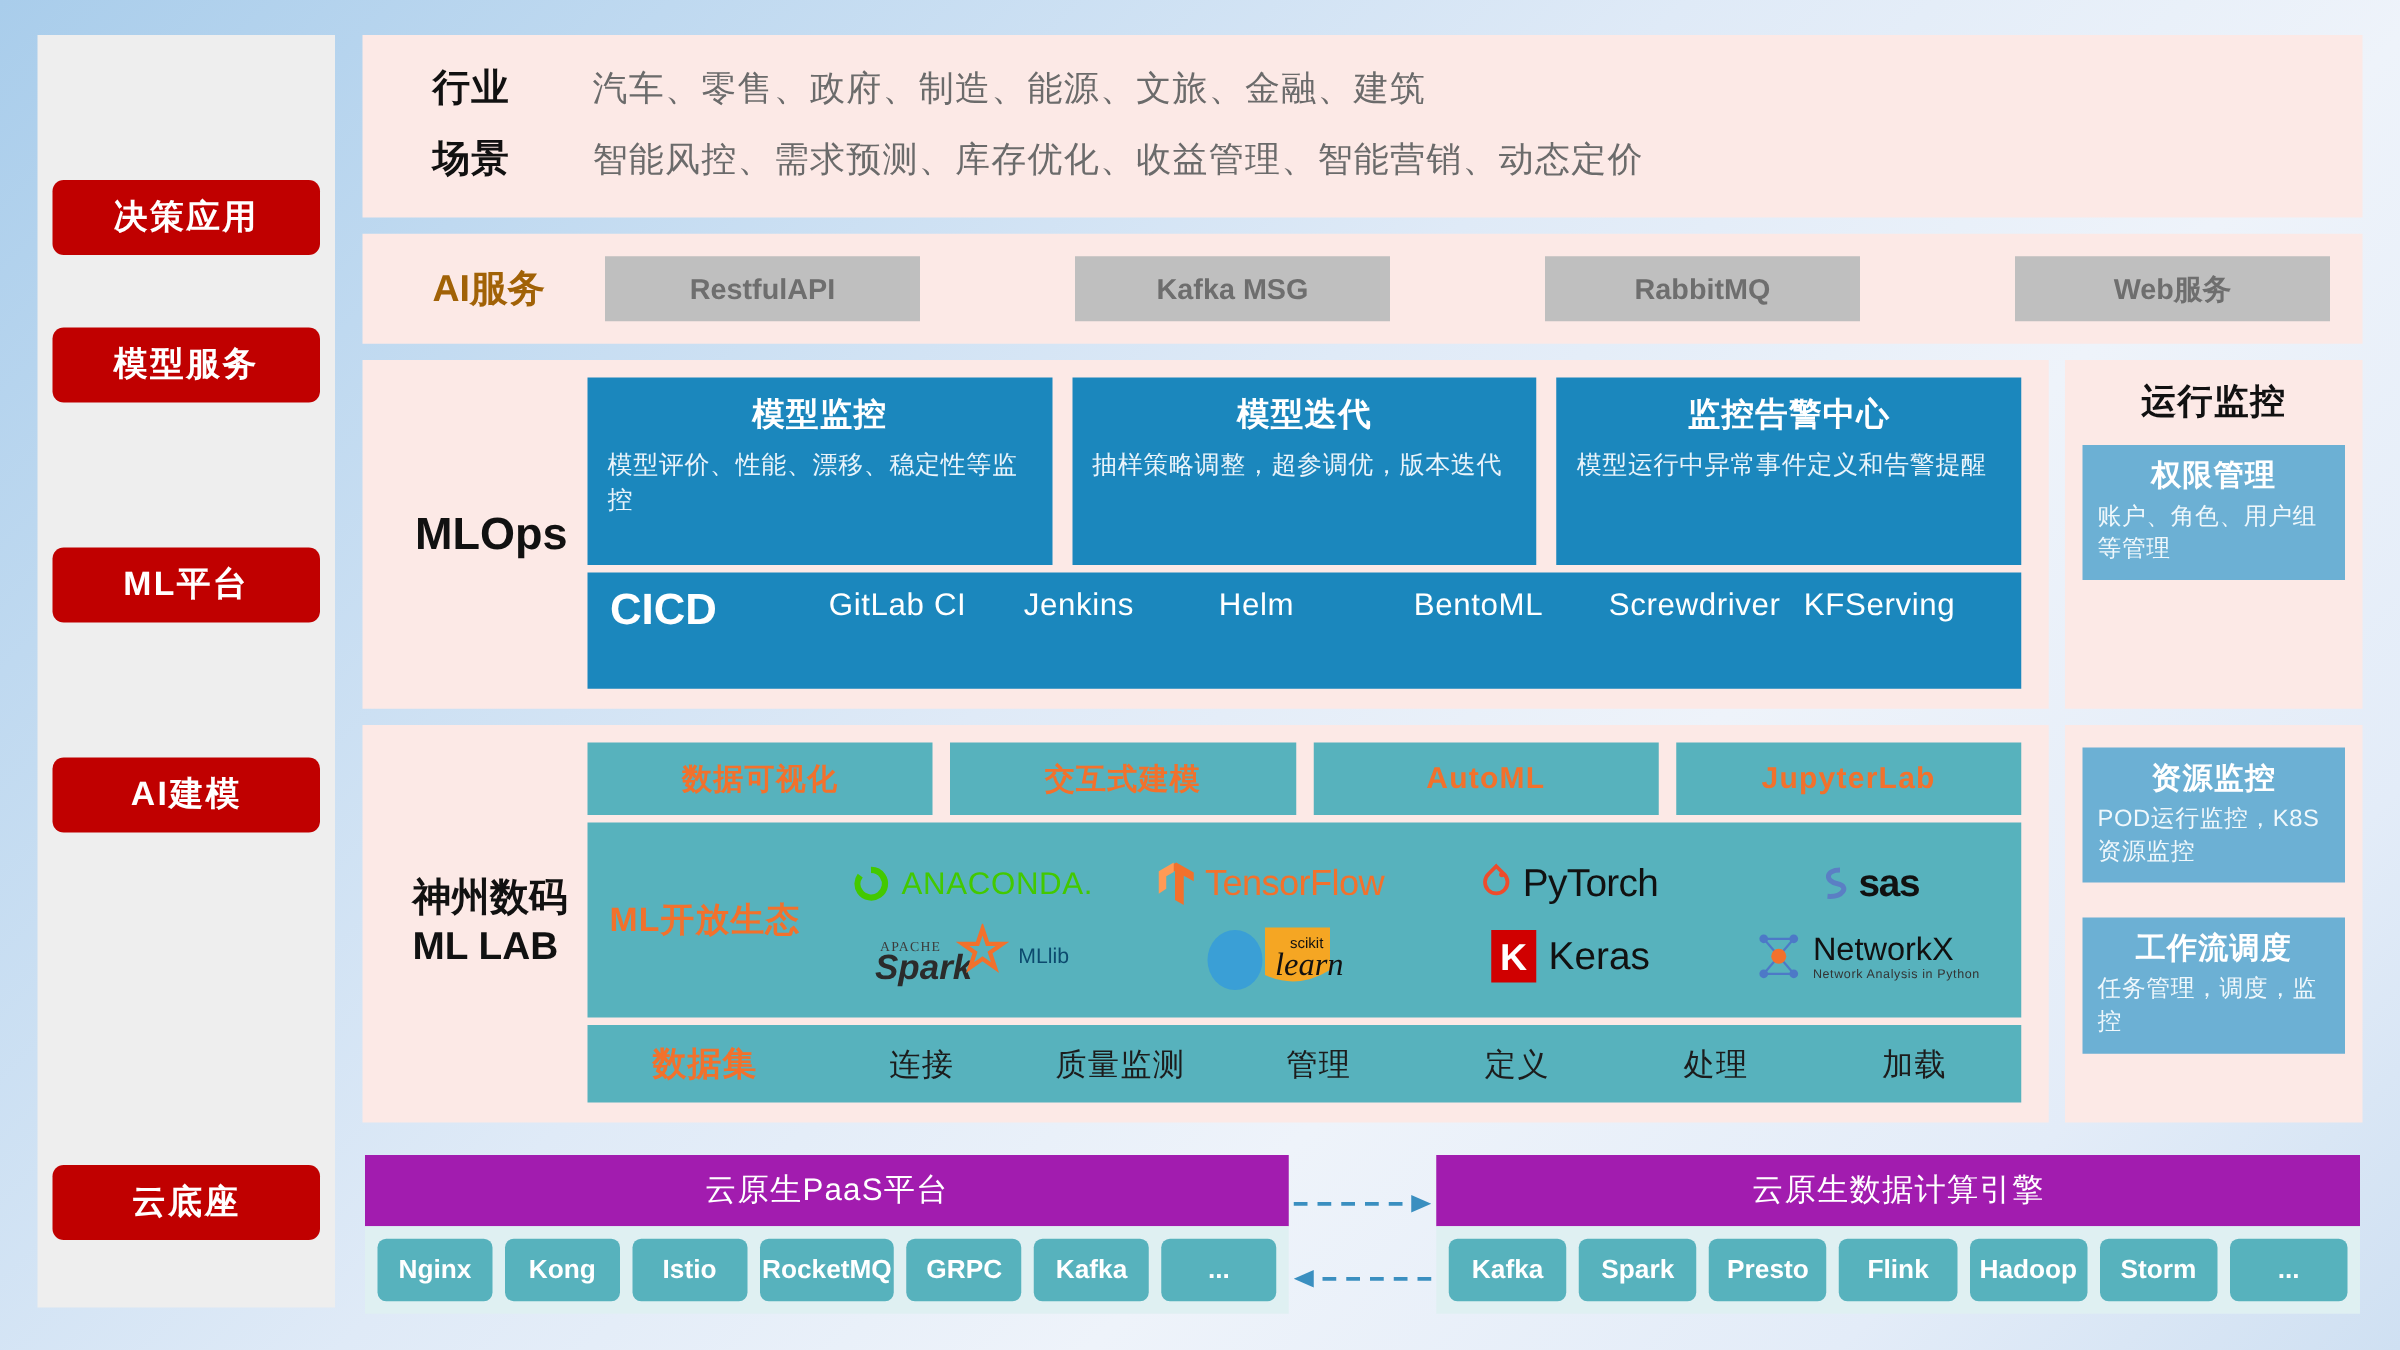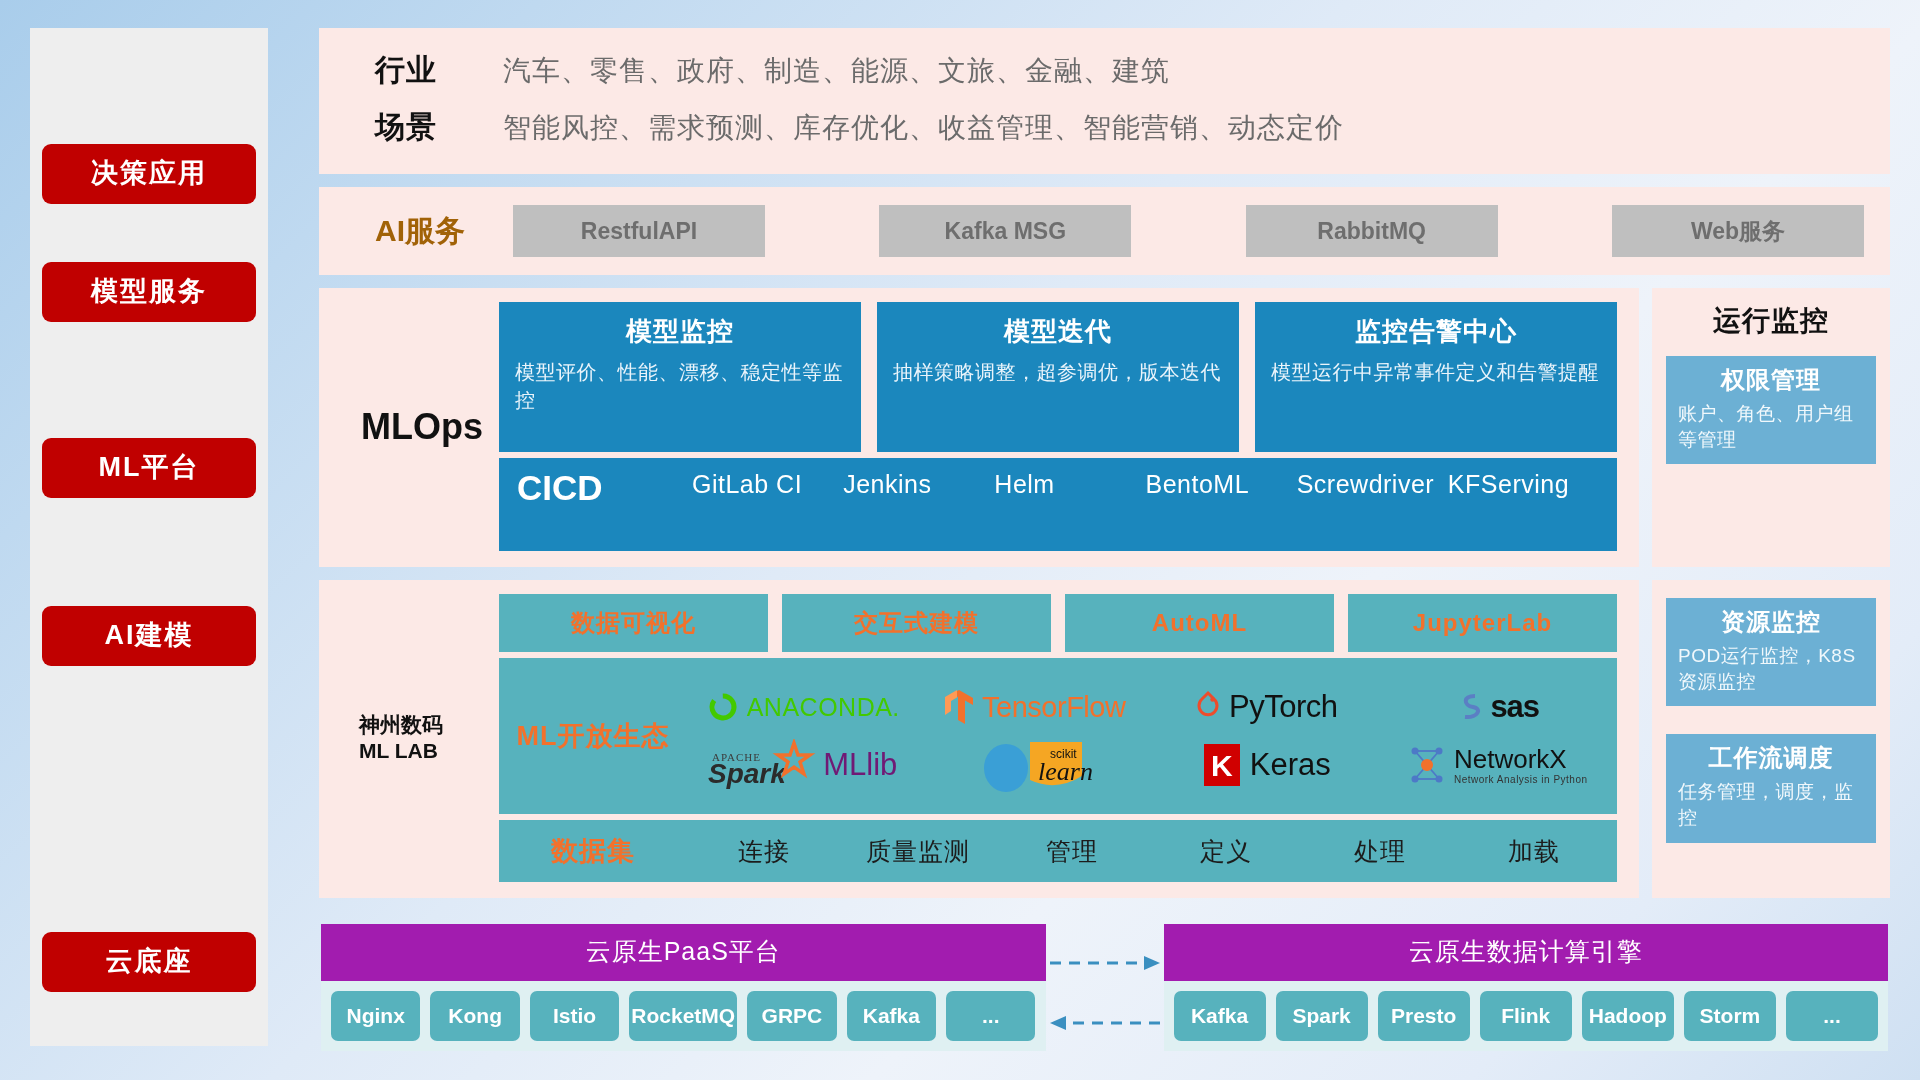--- a/index.html
+++ b/index.html
@@ -26,21 +26,21 @@
     letter-spacing: 2px; padding: 11px 4px 13px 4px;
     white-space: nowrap;
   }
   .rail-chip.s0 { margin-top: 60px; }
   .rail-chip.s1 { margin-top: 58px; }
   .rail-chip.s2 { margin-top: 116px; }
   .rail-chip.s3 { margin-top: 108px; }
   .rail-chip.s4 { margin-top: 165px; margin-bottom: 14px; }
 
   
-  .stack { flex: 1 1 auto; display: flex; flex-direction: column; gap: 13px; min-width: 0; margin-left: 29px; }
+  .stack { flex: 1 1 auto; display: flex; flex-direction: column; gap: 13px; min-width: 0; }
 
   .pinkband { background: #fce9e6; }
 
   
   .row-apps { padding: 22px 26px 26px 26px; display: flex; flex-direction: column; gap: 16px; }
   .kv { display: flex; align-items: center; gap: 0; }
   .kv-key {
     width: 158px; flex: 0 0 158px; text-align: left; padding-left: 30px;
     font-size: 30px; font-weight: bold; color: #111; letter-spacing: 1px;
   }
@@ -81,21 +81,21 @@
   .runmon-title { text-align: center; font-size: 28px; font-weight: bold; color: #111; margin-bottom: 16px; letter-spacing: 1px; }
   .runmon-card { background: #6cb0d4; color: #fff; padding: 8px 12px 12px 12px; margin-bottom: 14px; }
   .runmon-card h5 { text-align: center; font-size: 24px; font-weight: bold; margin-bottom: 5px; letter-spacing: 1px; }
   .runmon-card p { font-size: 19px; line-height: 1.35; color: #f0f8fc; letter-spacing: .5px; }
   .runmon-lower { flex: 1 1 auto; display: flex; flex-direction: column; justify-content: flex-start; gap: 14px; padding-top: 4px; }
 
   
   .row-lab-wrap { display: flex; gap: 13px; }
   .row-lab { flex: 1 1 auto; padding: 14px 22px 16px 22px; display: flex; min-width:0; }
   .lab-label { width: 158px; flex:0 0 158px; display:flex; align-items:center; padding-left: 18px;
-               font-size: 21px; font-weight: bold; color:#111; line-height: 1.25; }
+               font-size: 31px; font-weight: bold; color:#111; line-height: 1.25; }
   .lab-body { flex: 1 1 auto; display: flex; flex-direction: column; gap: 6px; min-width: 0; }
   .lab-tabs { display: flex; gap: 14px; }
   .lab-tab {
     flex: 1 1 0; background: #57b2bd; color: #f2712c; font-weight: bold; font-size: 24px;
     height: 58px; display:flex; align-items:center; justify-content:center; letter-spacing: 1px;
   }
   .eco { background: #57b2bd; display: flex; align-items: center; padding: 6px 4px 6px 0; height: 156px; }
   .eco-label { width: 188px; flex: 0 0 188px; text-align:center; color:#f2712c; font-weight:bold; font-size: 27px; letter-spacing:1px;}
   .eco-logos { flex: 1 1 auto; display: grid; grid-template-columns: repeat(4, 1fr); grid-template-rows: 1fr 1fr; align-items:center; }
   .logo { display:flex; align-items:center; justify-content:center; gap: 7px; }
@@ -248,21 +248,21 @@
                 </svg>
                 <span style="color:#111;font-size:31px;font-weight:600;letter-spacing:-1px;">sas</span>
               </div>
 
               <div class="logo">
                 <svg width="108" height="52" viewBox="0 0 108 52" aria-hidden="true">
                   <text x="4" y="22" font-family="Liberation Serif, serif" font-size="11" fill="#3c3c3c" letter-spacing="1">APACHE</text>
                   <text x="0" y="44" font-family="Liberation Sans, sans-serif" font-style="italic" font-size="28" font-weight="bold" fill="#2b2b2b">Spark</text>
                   <polygon points="86,4 90,16 102,16 92,23 96,35 86,28 76,35 80,23 70,16 82,16" fill="none" stroke="#f2712c" stroke-width="3.4"></polygon>
                 </svg>
-                <span style="color:#701a75;font-size:31px;">MLlib</span>
+                <span style="color:#0c4a6e;font-size:17px;">MLlib</span>
               </div>
 
               <div class="logo">
                 <svg width="116" height="58" viewBox="0 0 116 58" aria-hidden="true">
                   <ellipse cx="30" cy="32" rx="22" ry="24" fill="#3a9fd6"></ellipse>
                   <path d="M54 6 h52 v34 q-26 16 -52 4 z" fill="#f5a623"></path>
                   <text x="74" y="22" font-family="Liberation Sans, sans-serif" font-size="12" fill="#111">scikit</text>
                   <text x="62" y="44" font-family="Liberation Serif, serif" font-style="italic" font-size="26" fill="#111">learn</text>
                 </svg>
               </div>

